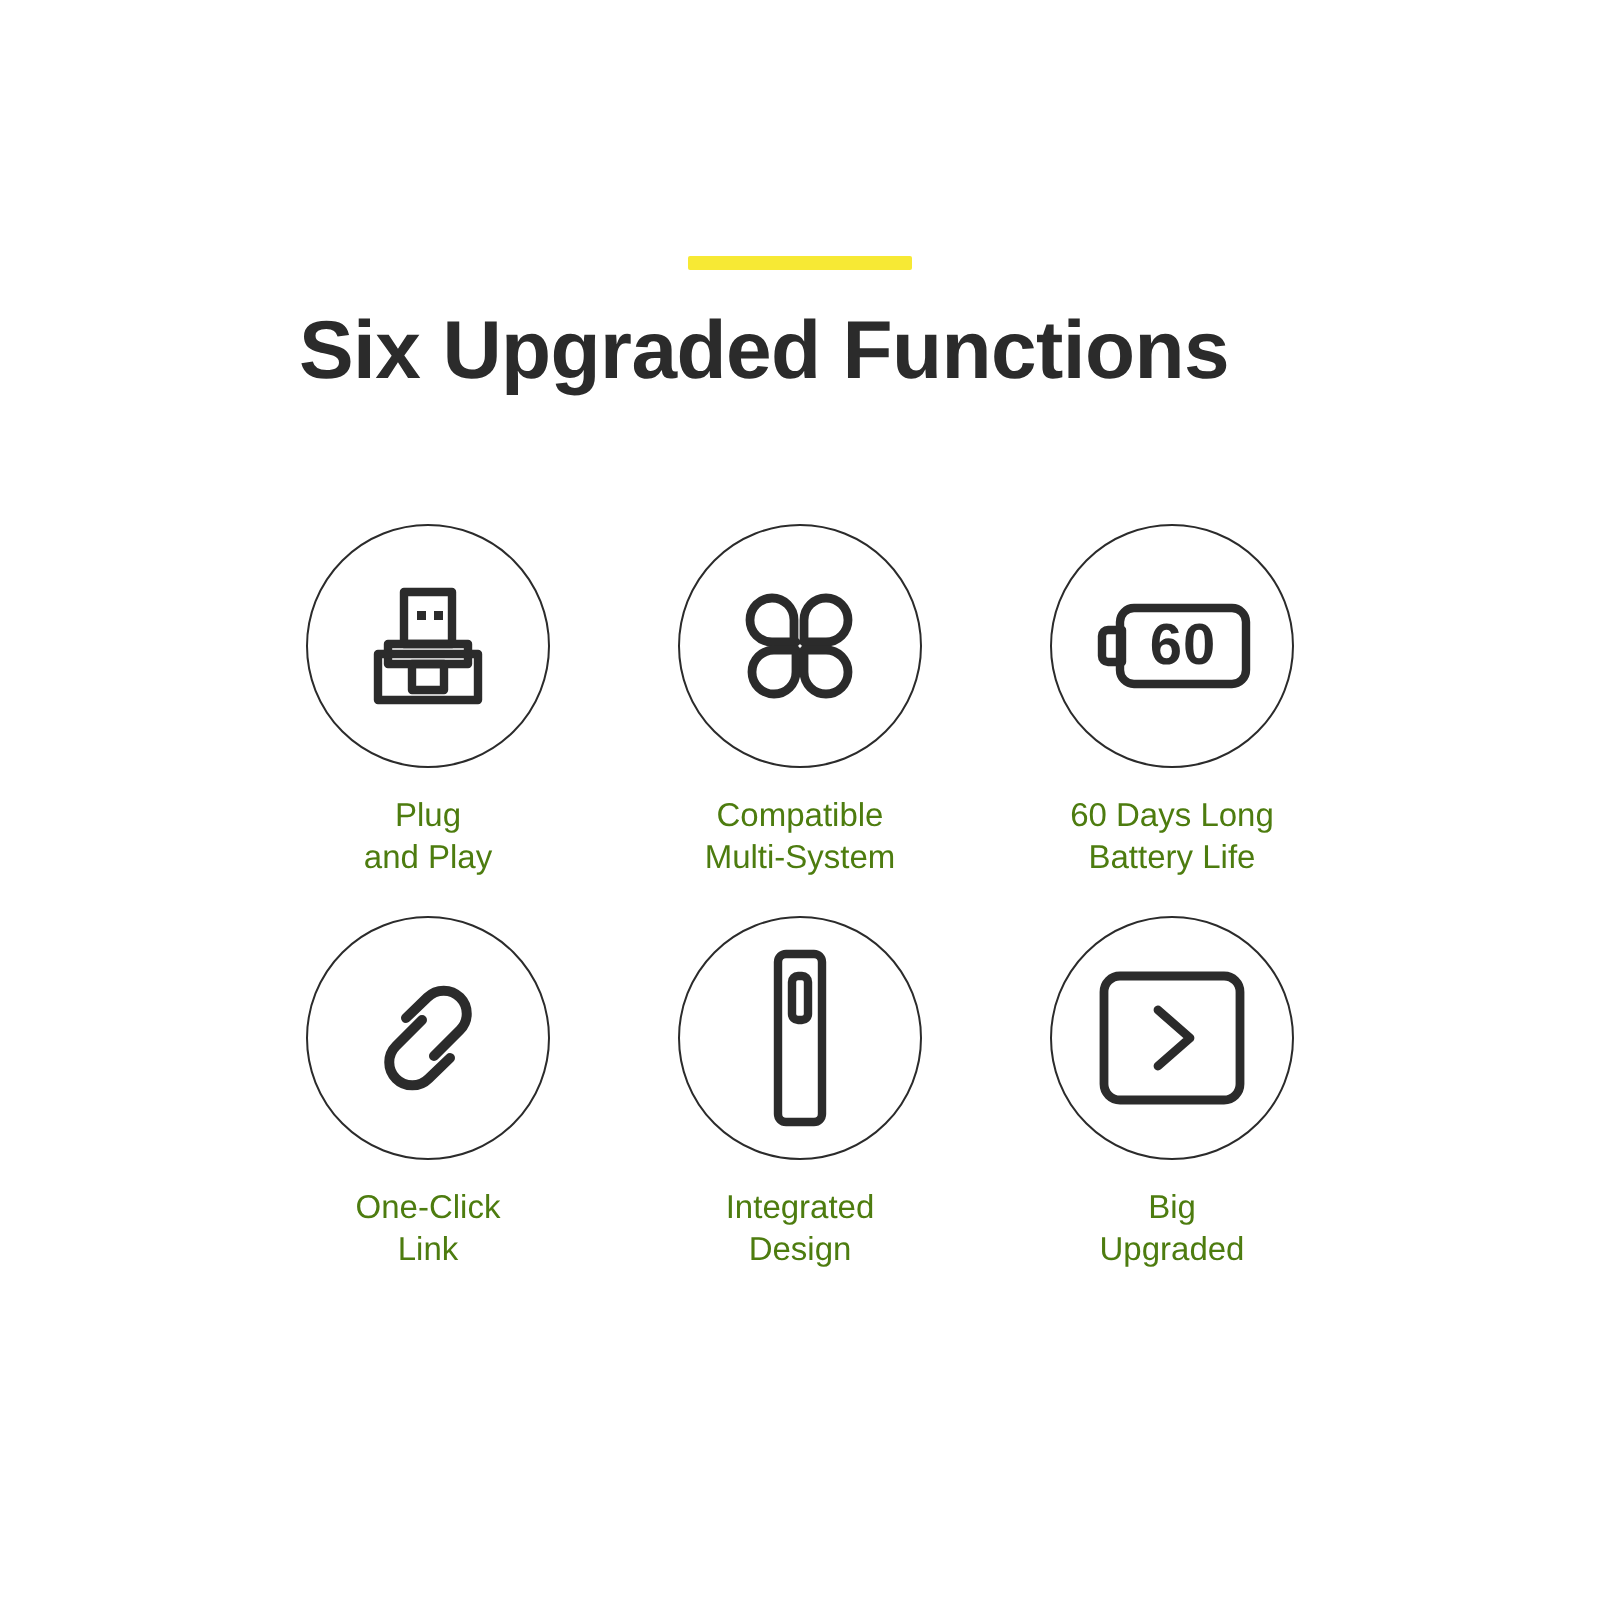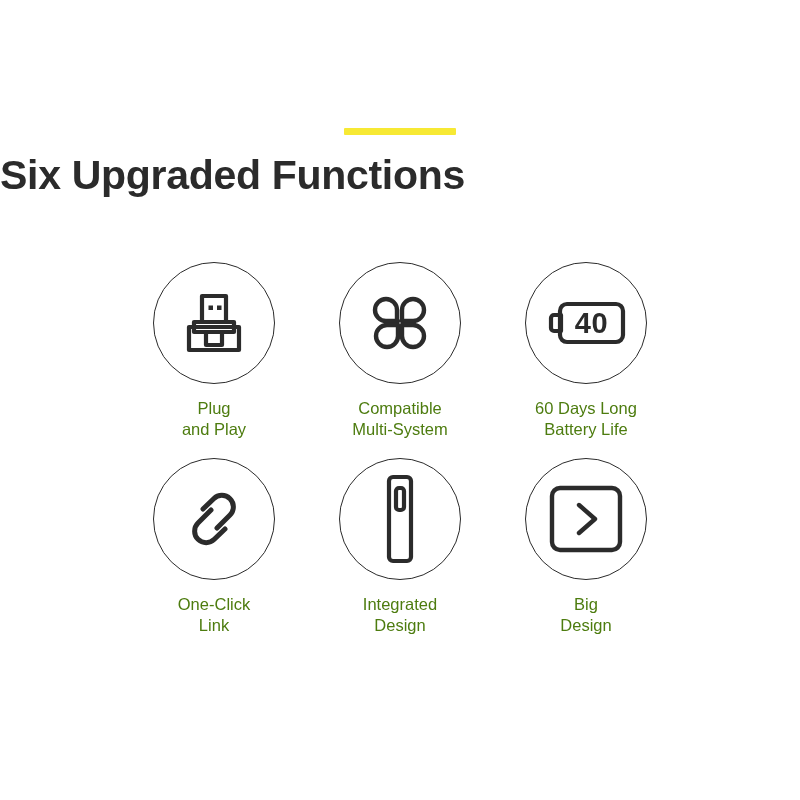--- a/index.html
+++ b/index.html
@@ -28,20 +28,21 @@
     width: 112px;
     height: 7px;
     background: #f7e934;
     border-radius: 1px;
   }
   .page-title {
     position: absolute;
     left: 0;
     top: 152px;
     width: 764px;
+    text-align: center;
     font-size: 41px;
     font-weight: bold;
     letter-spacing: -0.3px;
     color: #2b2b2b;
     font-family: "Liberation Sans", sans-serif;
   }
 
   
   .grid {
     position: absolute;
@@ -136,21 +137,21 @@
 
     <div class="feature">
       <div class="icon-circle">
         <span style="position:relative;display:block;">
           <svg width="82" height="54" viewBox="0 0 82 54" fill="none" stroke="#2b2b2b" stroke-width="4.2" stroke-linejoin="round" stroke-linecap="round">
 
             <path d="M9 19 h7 v16 h-7 a3 3 0 0 1 -3 -3 v-10 a3 3 0 0 1 3 -3 z"></path>
 
             <rect x="15" y="8" width="63" height="38" rx="7" ry="7"></rect>
           </svg>
-          <span style="position:absolute;left:15px;top:0;width:63px;height:54px;display:flex;align-items:center;justify-content:center;font-size:29px;font-weight:bold;color:#2b2b2b;font-family:'Liberation Sans',sans-serif;letter-spacing:0.5px;">40</span>
+          <span style="position:absolute;left:15px;top:0;width:63px;height:54px;display:flex;align-items:center;justify-content:center;font-size:29px;font-weight:bold;color:#2b2b2b;font-family:'Liberation Sans',sans-serif;letter-spacing:0.5px;">60</span>
         </span>
       </div>
       <div class="feature-label">60 Days Long
 Battery Life</div>
     </div>
 
     <div class="feature">
       <div class="icon-circle">
         <span>
           <svg width="72" height="72" viewBox="0 0 72 72" fill="none" stroke="#2b2b2b" stroke-width="5" stroke-linecap="round" stroke-linejoin="round">
@@ -181,17 +182,17 @@
     <div class="feature">
       <div class="icon-circle">
         <span>
           <svg width="76" height="70" viewBox="0 0 76 70" fill="none" stroke="#2b2b2b" stroke-width="4.4" stroke-linecap="round" stroke-linejoin="round">
             <rect x="4" y="4" width="68" height="62" rx="8" ry="8"></rect>
             <path d="M31 21 L47 35 L31 49"></path>
           </svg>
         </span>
       </div>
       <div class="feature-label">Big
-Design</div>
+Upgraded</div>
     </div>
 
   </div>
 </div>
 
 </body></html>

